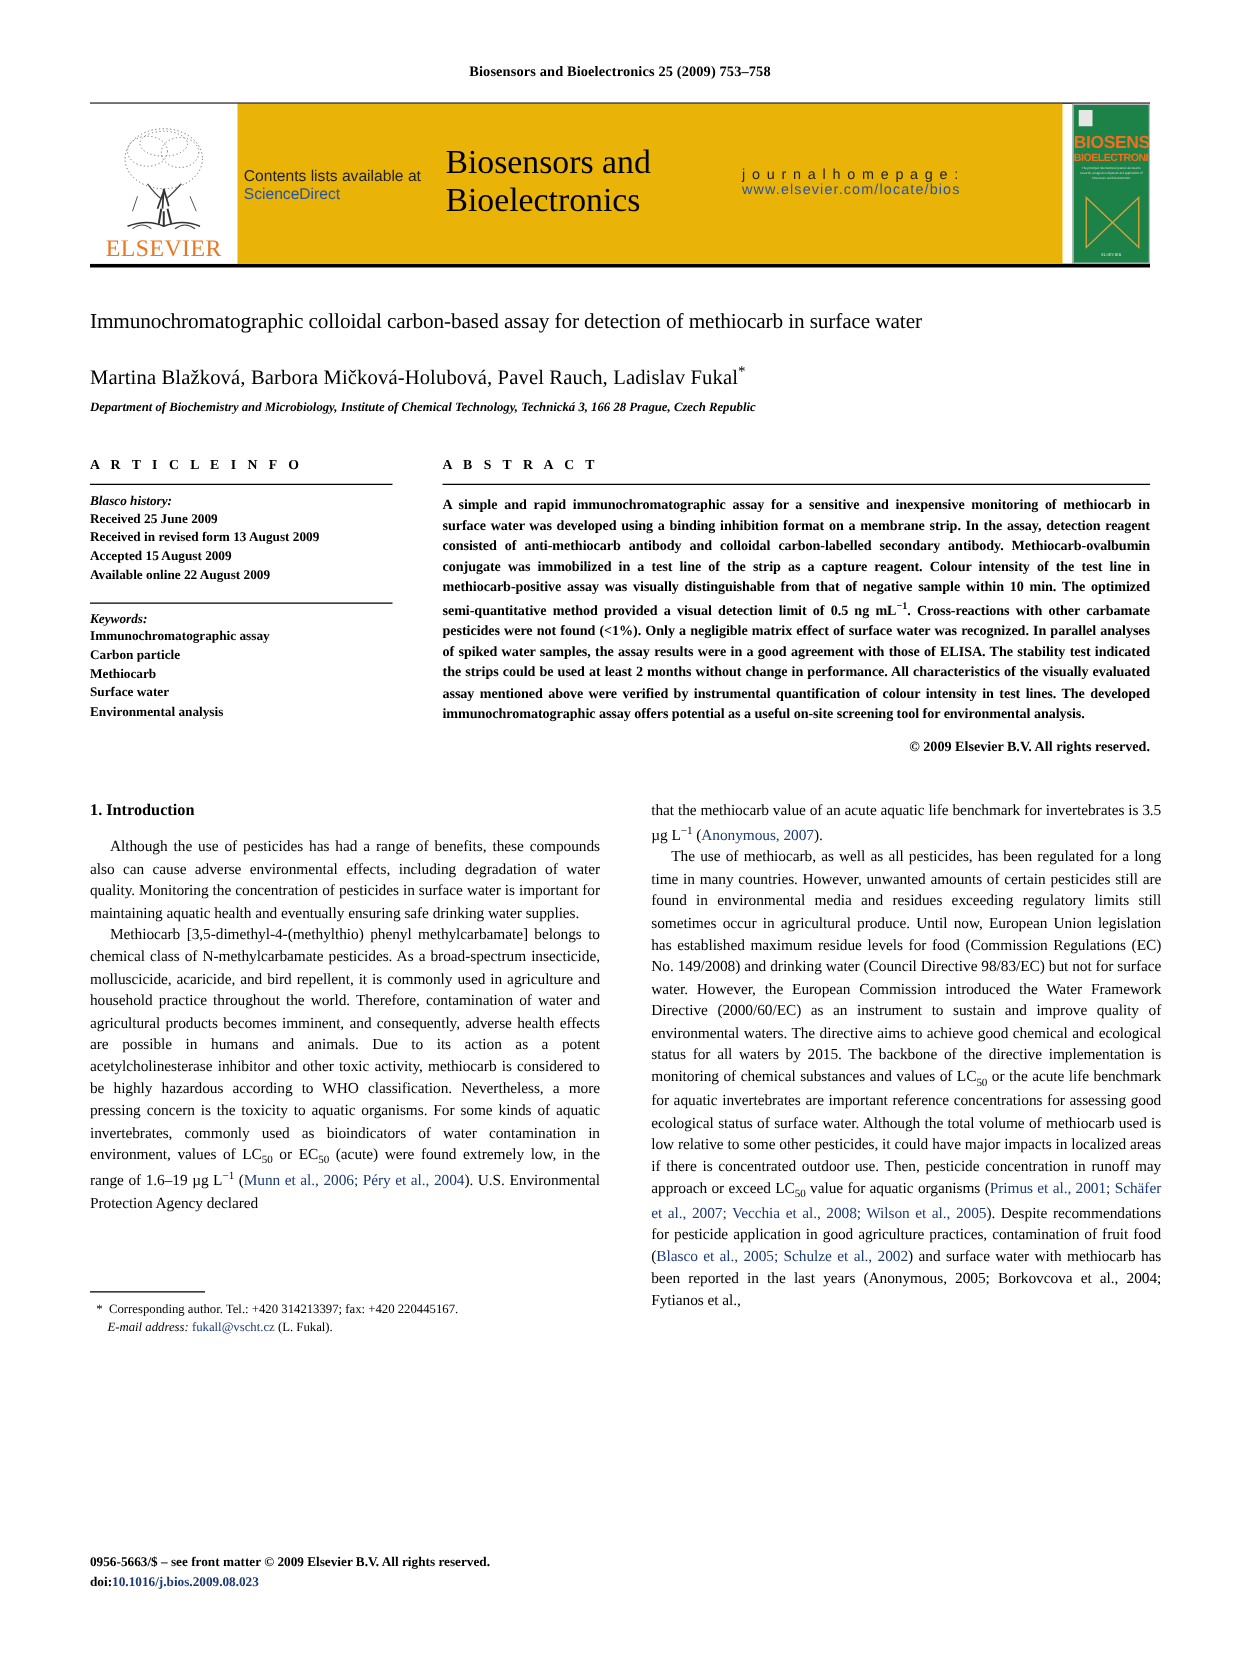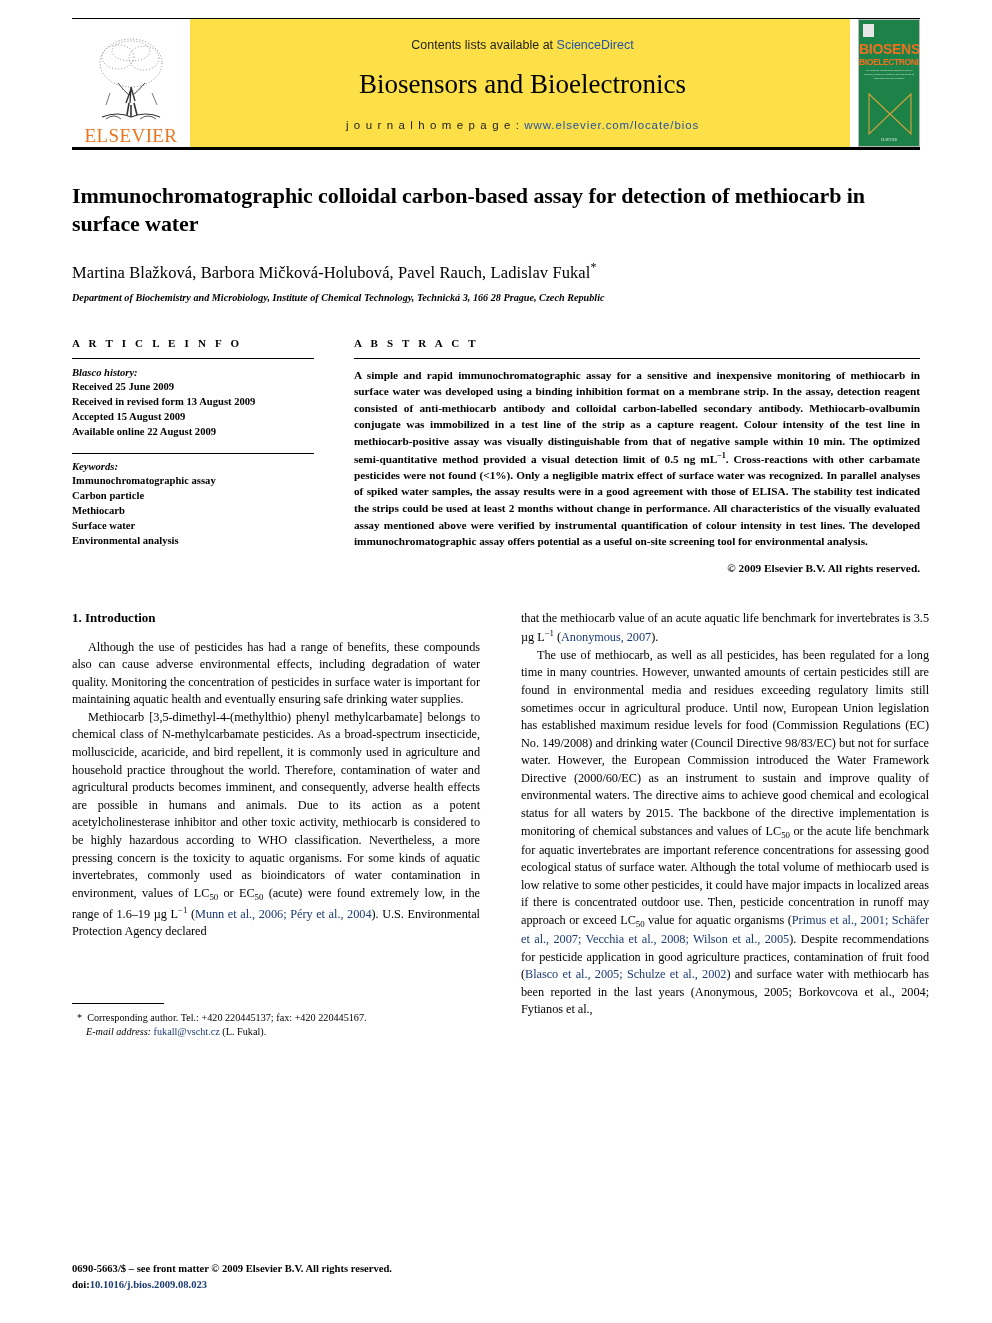--- a/index.html
+++ b/index.html
@@ -55,23 +55,23 @@
     font-family: "Liberation Serif", serif;
     font-size: 19px;
     letter-spacing: 0.4px;
     color: #E87722;
     font-weight: 400;
     line-height: 1;
     margin-top: 1px;
   }
   .journal-band {
     flex: 1;
-    background: #fde047;
-    display: flex;
-    flex-direction: column;
+    background: #eab308;
+    display: flex;
+    flex-direction: row;
     align-items: center;
     justify-content: center;
     padding: 6px 0 8px 5px;
     box-sizing: border-box;
   }
   .contents-line {
     font-family: "Liberation Sans", sans-serif;
     font-size: 12.5px;
     color: #222;
     margin-top: 4px;
@@ -124,24 +124,24 @@
   }
   .masthead-rule-bottom {
     margin: 0 72px;
     border-top: 3.2px solid #000;
   }
   .content {
     margin: 0 72px;
   }
   .title {
     font-family: "Liberation Serif", serif;
-    font-size: 22px;
+    font-size: 17px;
     line-height: 1.28;
     margin: 32px 0 0 0;
-    font-weight: 700;
+    font-weight: 400;
     letter-spacing: -0.1px;
   }
   .authors {
     font-size: 16.5px;
     margin: 22px 0 0 0;
     letter-spacing: 0.1px;
   }
   .authors .star { font-size: 12px; vertical-align: super; }
   .affil {
     font-size: 10.2px;
@@ -227,20 +227,21 @@
     font-weight: bold;
   }
   .footer .doi-link { color: #1b3a73; font-weight: bold;}
   .left-col-inner { min-height: 430px; }
 </style>
 </head>
 <body>
 
 <div class="page">
 
+  <div class="running-head">Biosensors and Bioelectronics 25 (2009) 753–758</div>
 
   <div class="masthead-rule"></div>
 
   <div class="masthead">
 
     <div class="elsevier-box">
       <svg class="tree-svg" width="86" height="92" viewBox="0 0 86 92">
         <g stroke="#3b3b3b" stroke-width="0.7" fill="none">
           <ellipse cx="43" cy="30" rx="31" ry="24" stroke="#555" stroke-dasharray="1 2"></ellipse>
           <ellipse cx="30" cy="24" rx="16" ry="12" stroke="#666" stroke-dasharray="1 2"></ellipse>
@@ -327,37 +328,37 @@
       <div class="col">
         <div class="left-col-inner">
           <div class="sec-title">1.  Introduction</div>
           <p class="para">Although the use of pesticides has had a range of benefits, these compounds also can cause adverse environmental effects, including degradation of water quality. Monitoring the concentration of pesticides in surface water is important for maintaining aquatic health and eventually ensuring safe drinking water supplies.</p>
           <p class="para">Methiocarb [3,5-dimethyl-4-(methylthio) phenyl methylcarbamate] belongs to chemical class of N-methylcarbamate pesticides. As a broad-spectrum insecticide, molluscicide, acaricide, and bird repellent, it is commonly used in agriculture and household practice throughout the world. Therefore, contamination of water and agricultural products becomes imminent, and consequently, adverse health effects are possible in humans and animals. Due to its action as a potent acetylcholinesterase inhibitor and other toxic activity, methiocarb is considered to be highly hazardous according to WHO classification. Nevertheless, a more pressing concern is the toxicity to aquatic organisms. For some kinds of aquatic invertebrates, commonly used as bioindicators of water contamination in environment, values of LC<sub>50</sub> or EC<sub>50</sub> (acute) were found extremely low, in the range of 1.6–19 µg L<sup>−1</sup> (<span class="ref">Munn et al., 2006; Péry et al., 2004</span>). U.S. Environmental Protection Agency declared</p>
         </div>
 
         <div class="footnote-wrap">
           <div class="fn-rule"></div>
           <div class="fn-line">
-            <span>*</span>&nbsp;&nbsp;<span>Corresponding author. Tel.: +420 220445137; fax: +420 220445167.</span>
+            <span>*</span>&nbsp;&nbsp;<span>Corresponding author. Tel.: +420 314213397; fax: +420 220445167.</span>
           </div>
           <div class="fn-line" style="text-indent:0; padding-left:14px;">
             <span class="lbl">E-mail address:</span>
             <span class="ref">fukall@vscht.cz</span>
             <span>(L. Fukal).</span>
           </div>
         </div>
       </div>
 
       <div class="col">
         <p class="para" style="text-indent:0;">that the methiocarb value of an acute aquatic life benchmark for invertebrates is 3.5 µg L<sup>−1</sup> (<span class="ref">Anonymous, 2007</span>).</p>
         <p class="para">The use of methiocarb, as well as all pesticides, has been regulated for a long time in many countries. However, unwanted amounts of certain pesticides still are found in environmental media and residues exceeding regulatory limits still sometimes occur in agricultural produce. Until now, European Union legislation has established maximum residue levels for food (Commission Regulations (EC) No. 149/2008) and drinking water (Council Directive 98/83/EC) but not for surface water. However, the European Commission introduced the Water Framework Directive (2000/60/EC) as an instrument to sustain and improve quality of environmental waters. The directive aims to achieve good chemical and ecological status for all waters by 2015. The backbone of the directive implementation is monitoring of chemical substances and values of LC<sub>50</sub> or the acute life benchmark for aquatic invertebrates are important reference concentrations for assessing good ecological status of surface water. Although the total volume of methiocarb used is low relative to some other pesticides, it could have major impacts in localized areas if there is concentrated outdoor use. Then, pesticide concentration in runoff may approach or exceed LC<sub>50</sub> value for aquatic organisms (<span class="ref">Primus et al., 2001; Schäfer et al., 2007; Vecchia et al., 2008; Wilson et al., 2005</span>). Despite recommendations for pesticide application in good agriculture practices, contamination of fruit food (<span class="ref">Blasco et al., 2005; Schulze et al., 2002</span>) and surface water with methiocarb has been reported in the last years (Anonymous, 2005; Borkovcova et al., 2004; Fytianos et al.,</p>
       </div>
 
     </div>
 
   </div>
 
   <div class="footer">
-    <div>0690-5663/$ – see front matter © 2009 Elsevier B.V. All rights reserved.</div>
+    <div>0956-5663/$ – see front matter © 2009 Elsevier B.V. All rights reserved.</div>
     <div><span>doi:</span><span class="doi-link">10.1016/j.bios.2009.08.023</span></div>
   </div>
 
 </div>
 
 </body></html>

